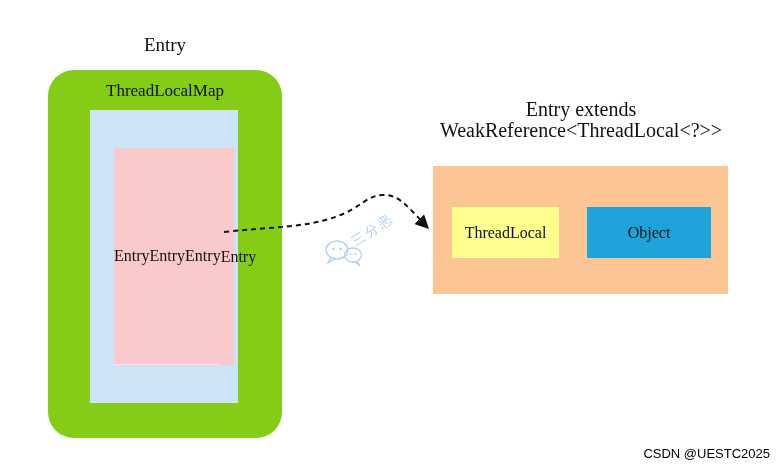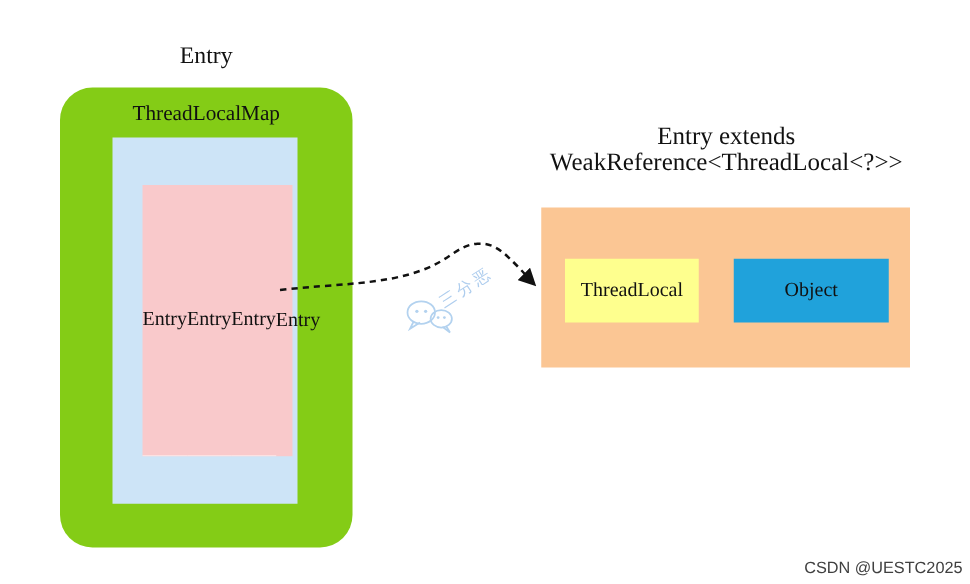--- a/index.html
+++ b/index.html
@@ -82,15 +82,15 @@
     </g>
     <g fill="#b3d2ef">
       <circle cx="11.5" cy="11" r="1.3"></circle>
       <circle cx="18.5" cy="11" r="1.3"></circle>
       <circle cx="28.5" cy="16" r="1.1"></circle>
       <circle cx="33.5" cy="16" r="1.1"></circle>
     </g>
   </svg>
   <div class="abs wm-text" style="color: rgb(174, 205, 238);">三分恶</div>
 
-  <div class="abs credit" style="color: #404040;">CSDN @UESTC2025</div>
+  <div class="abs credit" style="color: #000000;">CSDN @UESTC2025</div>
 
 </div>
 
 </body></html>

